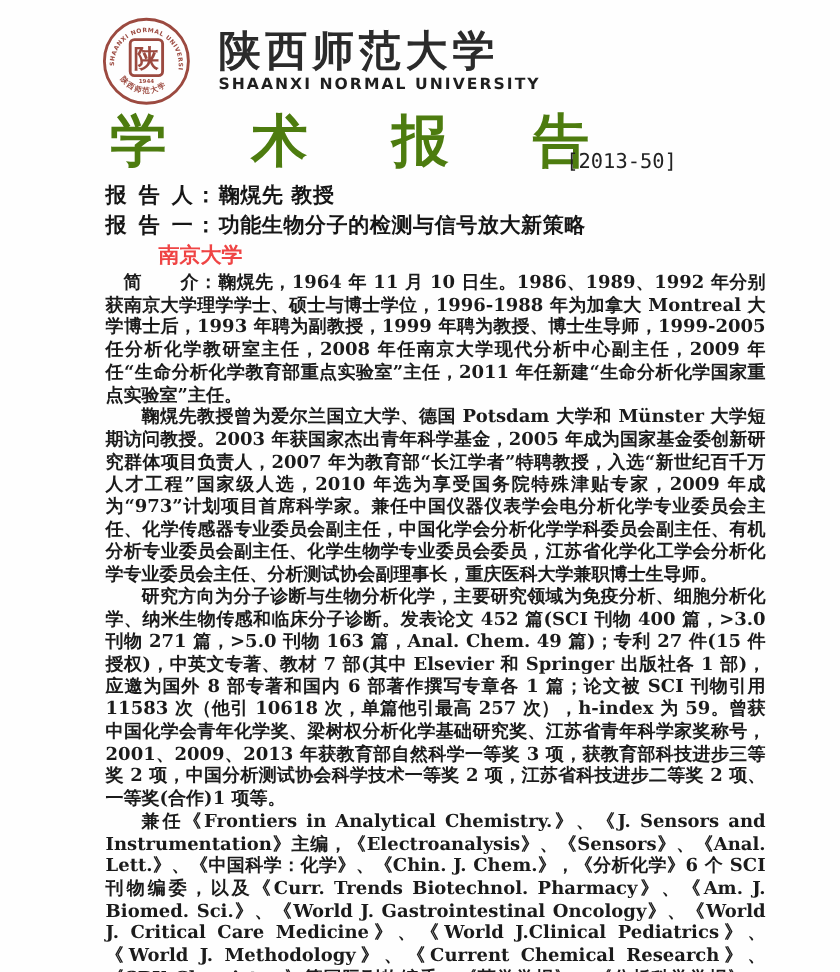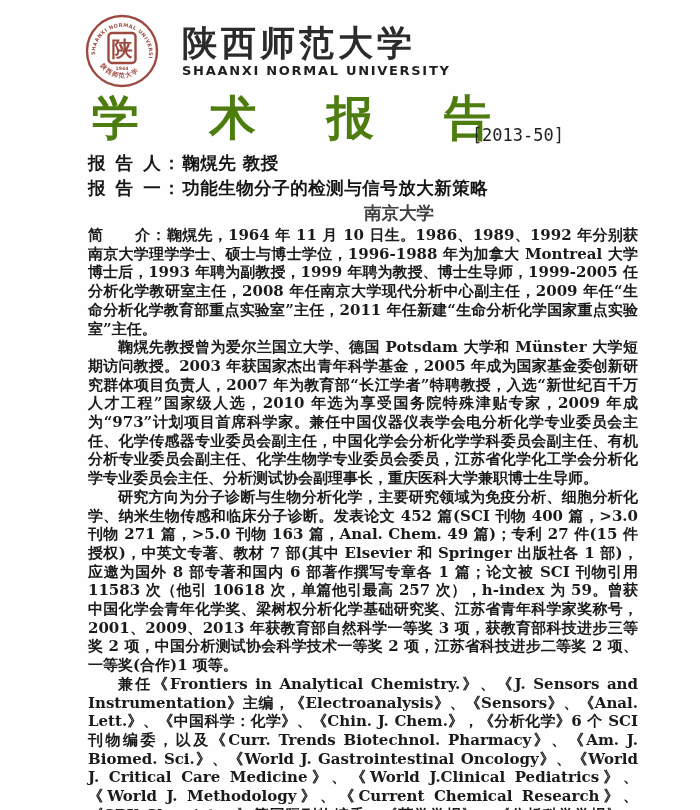--- a/index.html
+++ b/index.html
@@ -53,31 +53,31 @@
     position:absolute; top:151px; left:88px; right:62px;
     font-weight:700;
   }
   .report-line {
     font-size:17.5px; font-weight:700; line-height:25px;
     letter-spacing:0.5px; color:#161616;
   }
   .report-line .label { letter-spacing:2px; }
   .affiliation-line {
     font-size:17.5px; font-weight:700; line-height:25px;
-    margin-left:72px; color:#404040;text-align:center;
+    margin-left:44px; color:#ef4444;
   }
   .bio {
     margin:0; padding:0;
     font-size:15px; line-height:18.7px;
     text-align:justify;
     color:#1b1b1b;
     font-weight:700;
   }
   .bio.indent { text-indent:2em; }
-  .intro-label { letter-spacing:0.5px; }
+  .intro-label { letter-spacing:0.5px;margin-left:15px; }
 </style>
 </head>
 <body>
 
 <div class="page">
 
   <div class="header">
     <svg class="seal" viewBox="0 0 76 76">
       <circle cx="38" cy="38" r="35" fill="none" stroke="#9c4a40" stroke-width="2.4"></circle>
       <defs>

